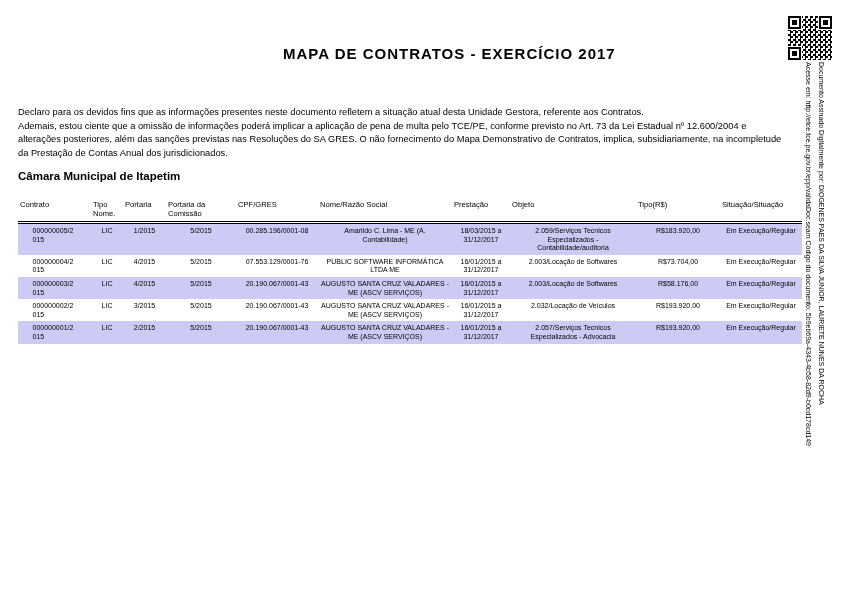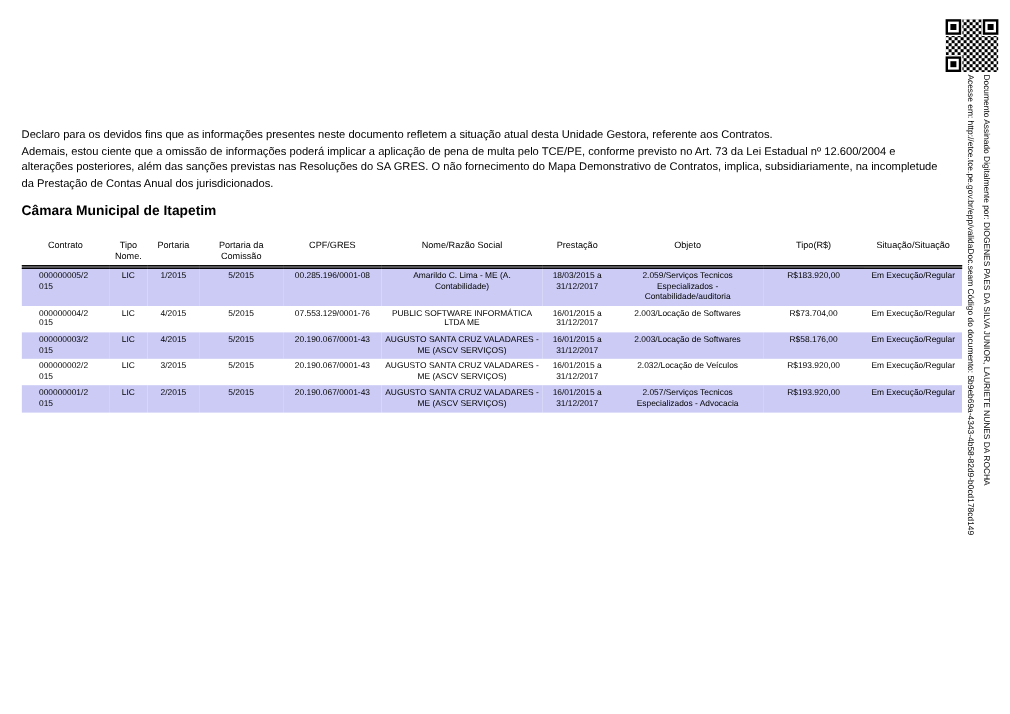--- a/index.html
+++ b/index.html
@@ -27,21 +27,21 @@
   }
   .tablewrap{
     position:absolute;left:18px;top:196px;width:784px;overflow:hidden;
   }
   table.contracts{
     border-collapse:collapse;table-layout:fixed;width:784px;
     font-size:7px;line-height:8.6px;
   }
   table.contracts th{
     font-weight:normal;font-size:7.6px;line-height:9px;
-    vertical-align:top;text-align:center;
+    vertical-align:top;text-align:left;
     padding:4px 2px 3px 2px;
   }
   table.contracts thead tr{border-bottom:3px double #000;}
   table.contracts td{
     vertical-align:top;text-align:center;
     padding:3px 3px 2px 3px;
   }
   tr.hl{background:#cbcbf5;}
   th.h-valor, td.c-valor{text-align:right;padding-right:5px;}
   td.c-contrato{text-align:left;padding-left:4px;}
@@ -77,20 +77,21 @@
   }
   .qr .f-tl{left:0;top:0;}
   .qr .f-tr{right:0;top:0;}
   .qr .f-bl{left:0;bottom:0;}
 </style>
 </head>
 <body>
 
 <div class="page">
 
+  <div class="title">MAPA DE CONTRATOS - EXERCÍCIO 2017</div>
 
   <div class="qr">
     <span class="finder f-tl"></span>
     <span class="finder f-tr"></span>
     <span class="finder f-bl"></span>
   </div>
 
   <div class="stamp">
     <div>Documento Assinado Digitalmente por: DIOGENES PAES DA SILVA JUNIOR, LAURIETE NUNES DA ROCHA</div>
     <div>Acesse em: http://etce.tce.pe.gov.br/epp/validaDoc.seam Código do documento: 5b9eb69a-4343-4b58-82d9-b0cd178cd149</div>

